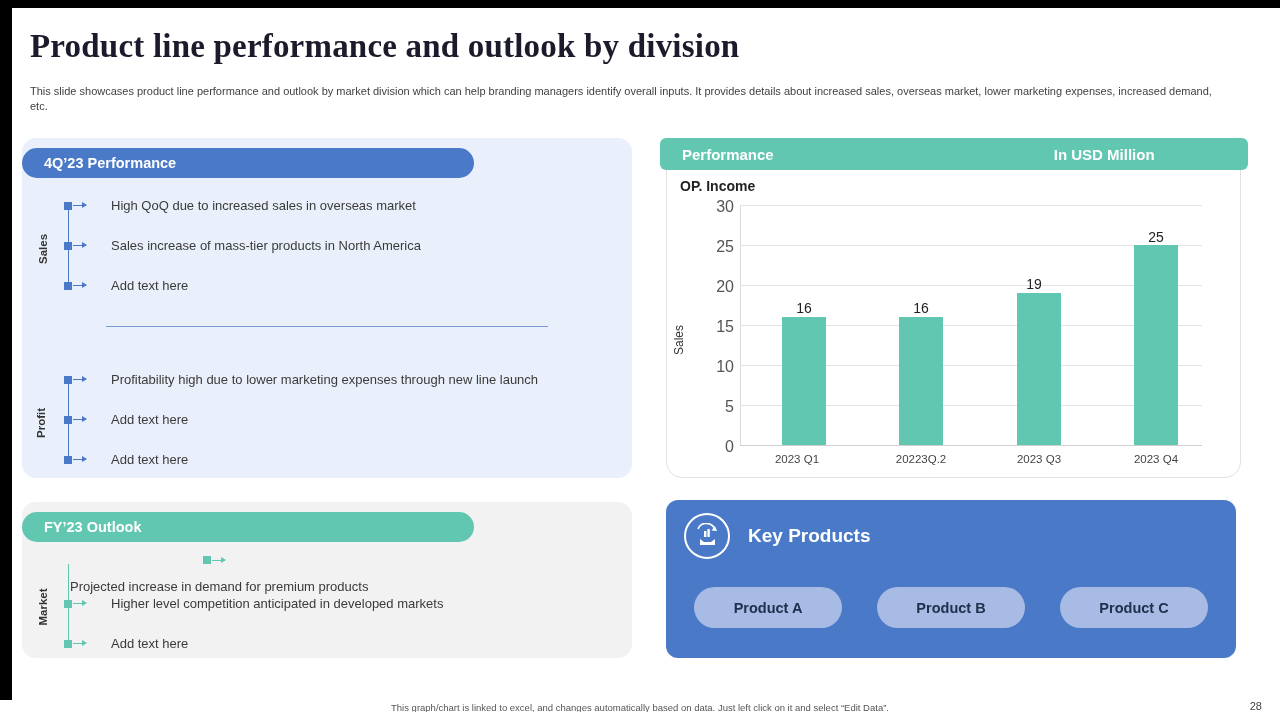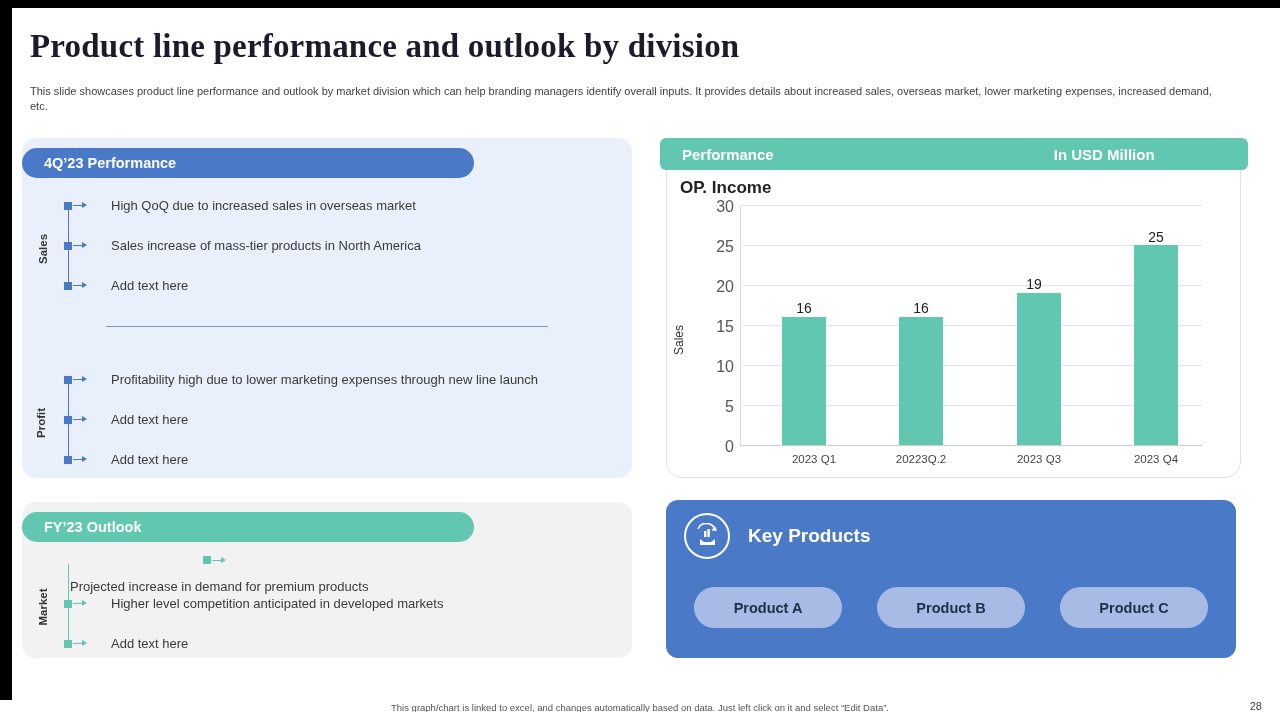--- a/index.html
+++ b/index.html
@@ -178,21 +178,21 @@
     font-size: 15px;
     font-weight: bold;
     display: flex;
     align-items: center;
   }
   .chart-hdr .left { margin-left: 22px; }
   .chart-hdr .right { margin-left: 260px; padding-left: 20px; }
   .chart-caption {
     position: absolute;
     left: 680px; top: 178px;
-    font-size: 17px;
+    font-size: 14px;
     font-weight: bold;
     color: #222222;
   }
   .plot {
     position: absolute;
     left: 740px; top: 205px;
     width: 462px; height: 240px;
   }
   .gridline {
     position: absolute;
@@ -438,21 +438,21 @@
   <div class="bar" style="left:42px; height:128px;"></div>
   <div class="bar" style="left:159px; height:128px;"></div>
   <div class="bar" style="left:277px; height:152px;"></div>
   <div class="bar" style="left:394px; height:200px;"></div>
 
   <div class="barlabel" style="left:24px; top:95px;">16</div>
   <div class="barlabel" style="left:141px; top:95px;">16</div>
   <div class="barlabel" style="left:254px; top:71px;">19</div>
   <div class="barlabel" style="left:376px; top:24px;">25</div>
 
-  <div class="xtick" style="left:19px;">2023 Q1</div>
+  <div class="xtick" style="left:2px;">2023 Q1</div>
   <div class="xtick" style="left:126px;">20223Q.2</div>
   <div class="xtick" style="left:244px;">2023 Q3</div>
   <div class="xtick" style="left:361px;">2023 Q4</div>
 </div>
 
 <div class="keyprod"></div>
 <div class="keyprod-hdr">
   <span class="kp-icon">
     <svg width="26" height="26" viewBox="0 0 26 26" aria-hidden="true">
       <path d="M4 6 A9 9 0 0 1 21 7" fill="none" stroke="#ffffff" stroke-width="1.6"></path>

